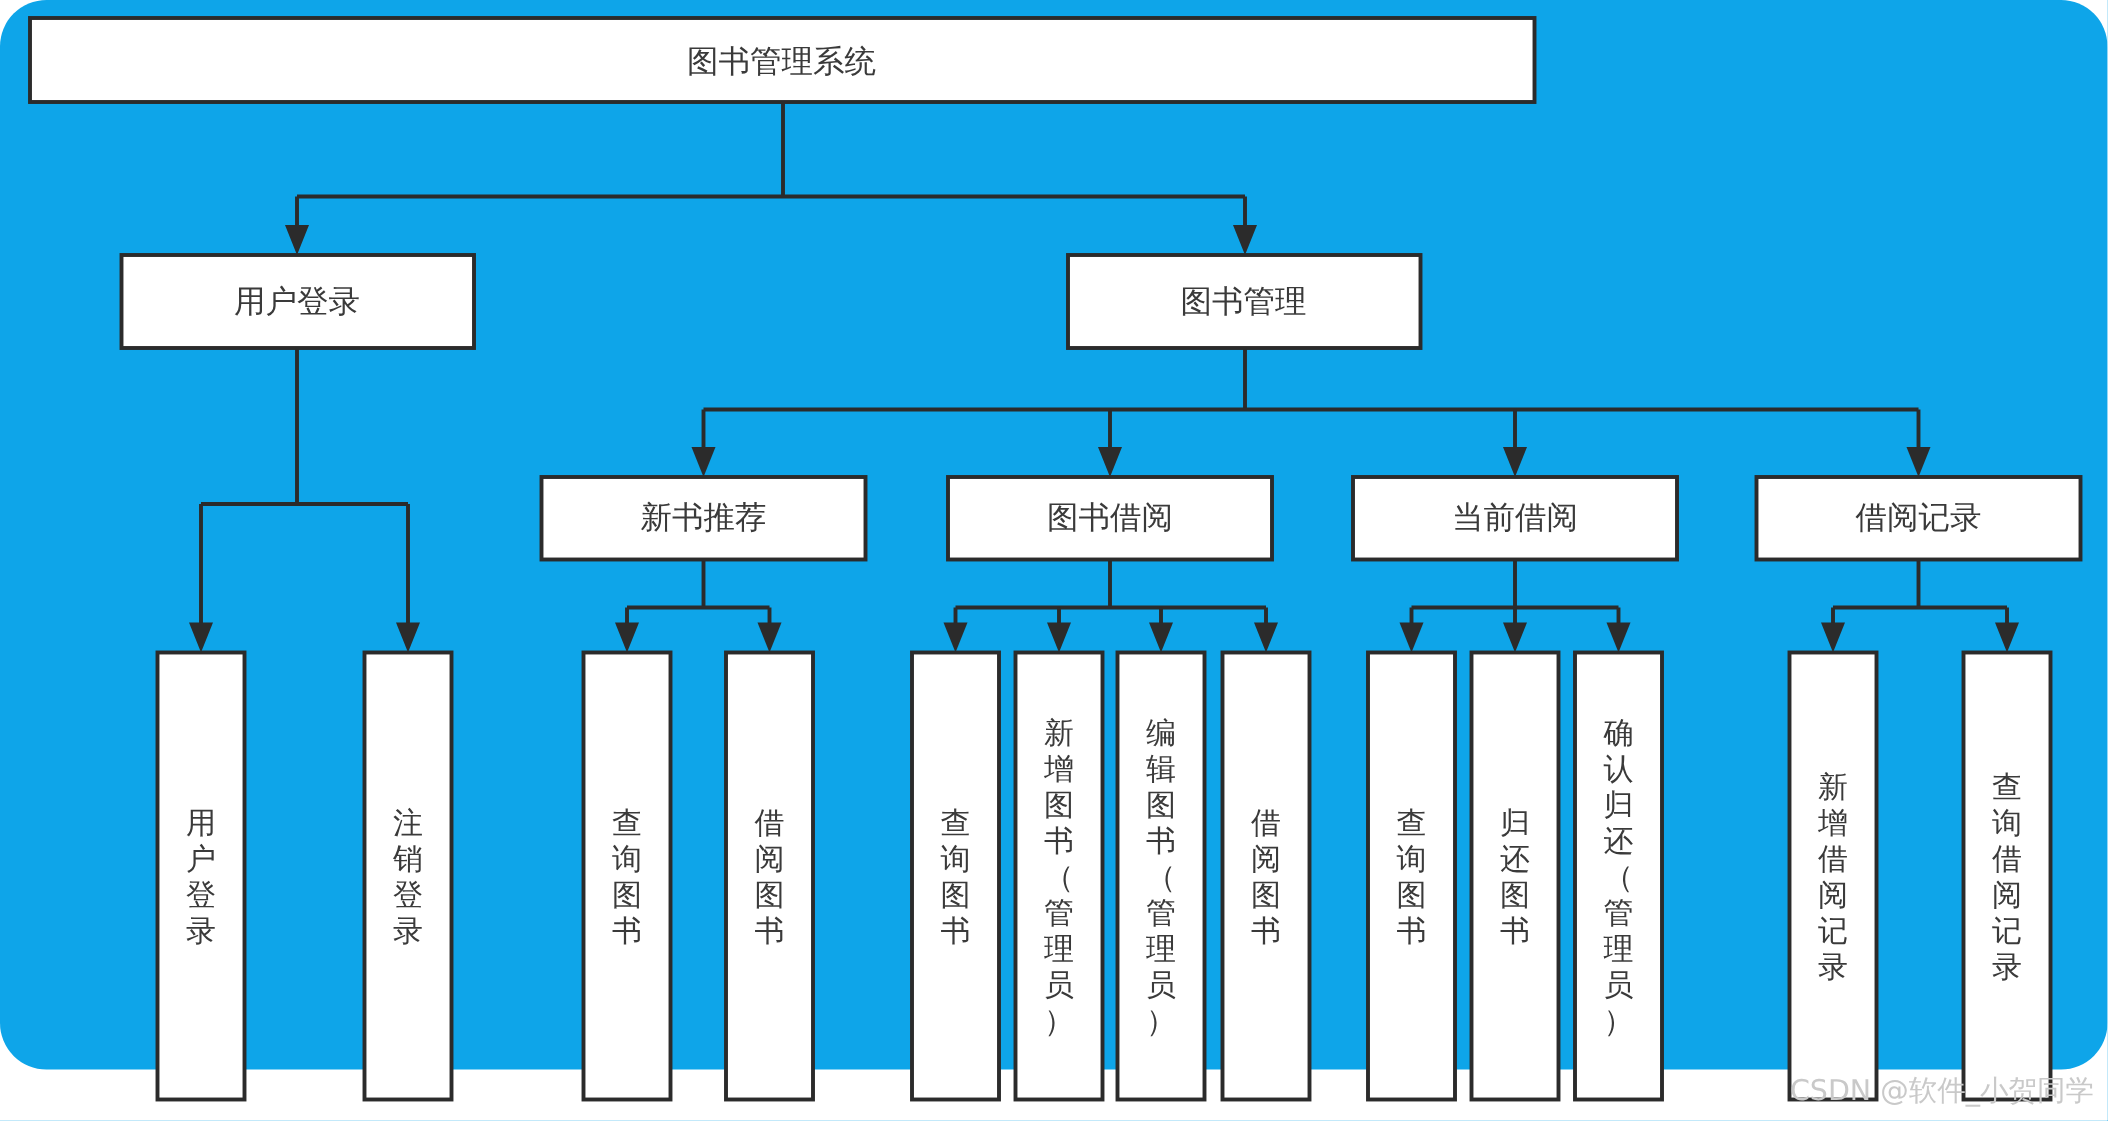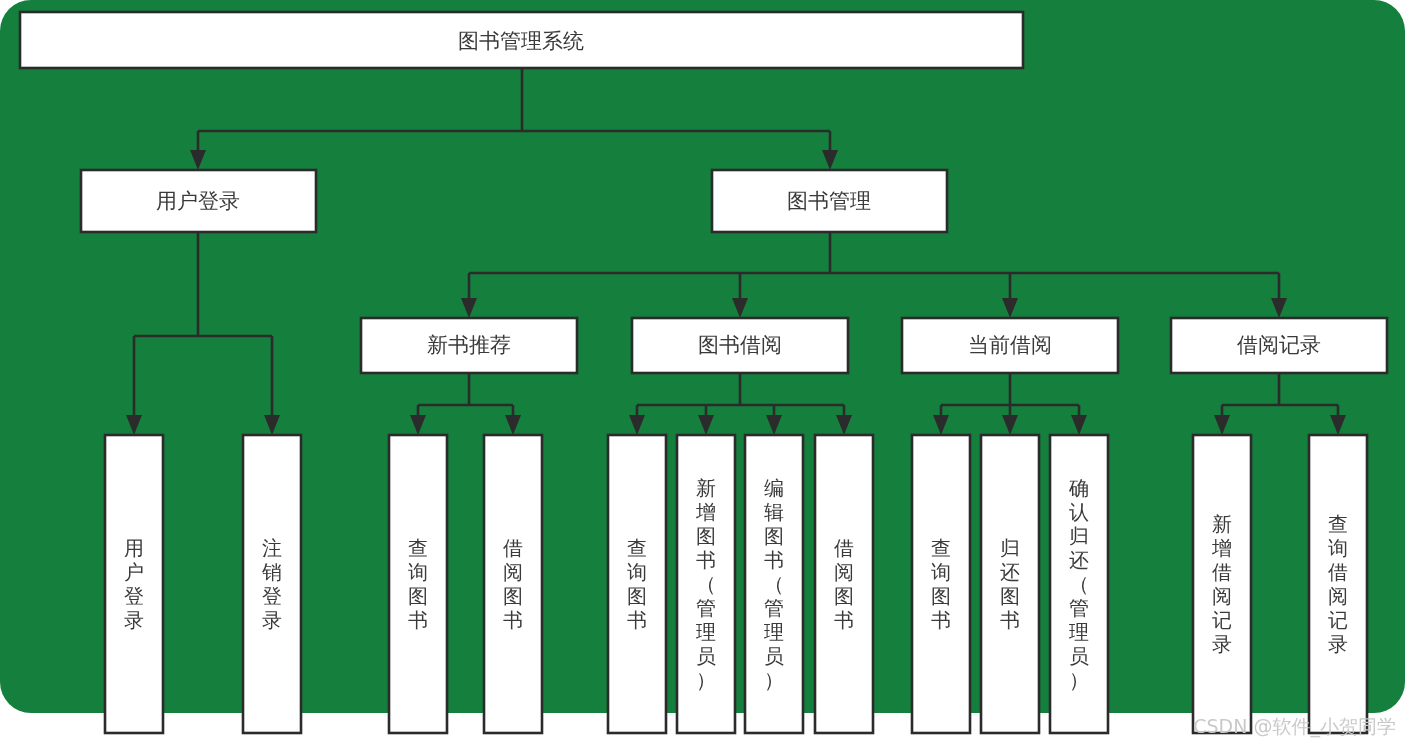--- a/index.html
+++ b/index.html
@@ -10,21 +10,21 @@
   body {
     width: 1405px;
     height: 747px;
     overflow: hidden;
     font-family: "DejaVu Sans", "Liberation Sans", sans-serif;
   }
   #diagram-root {
     position: relative;
     width: 1405px;
     height: 713px;
-    background: #15803d;
+    background: #0ea5e9;
     border-radius: 31px;
   }
   svg.diagram-canvas {
     position: absolute;
     left: 0;
     top: 0;
     width: 1405px;
     height: 747px;
     display: block;
   }

